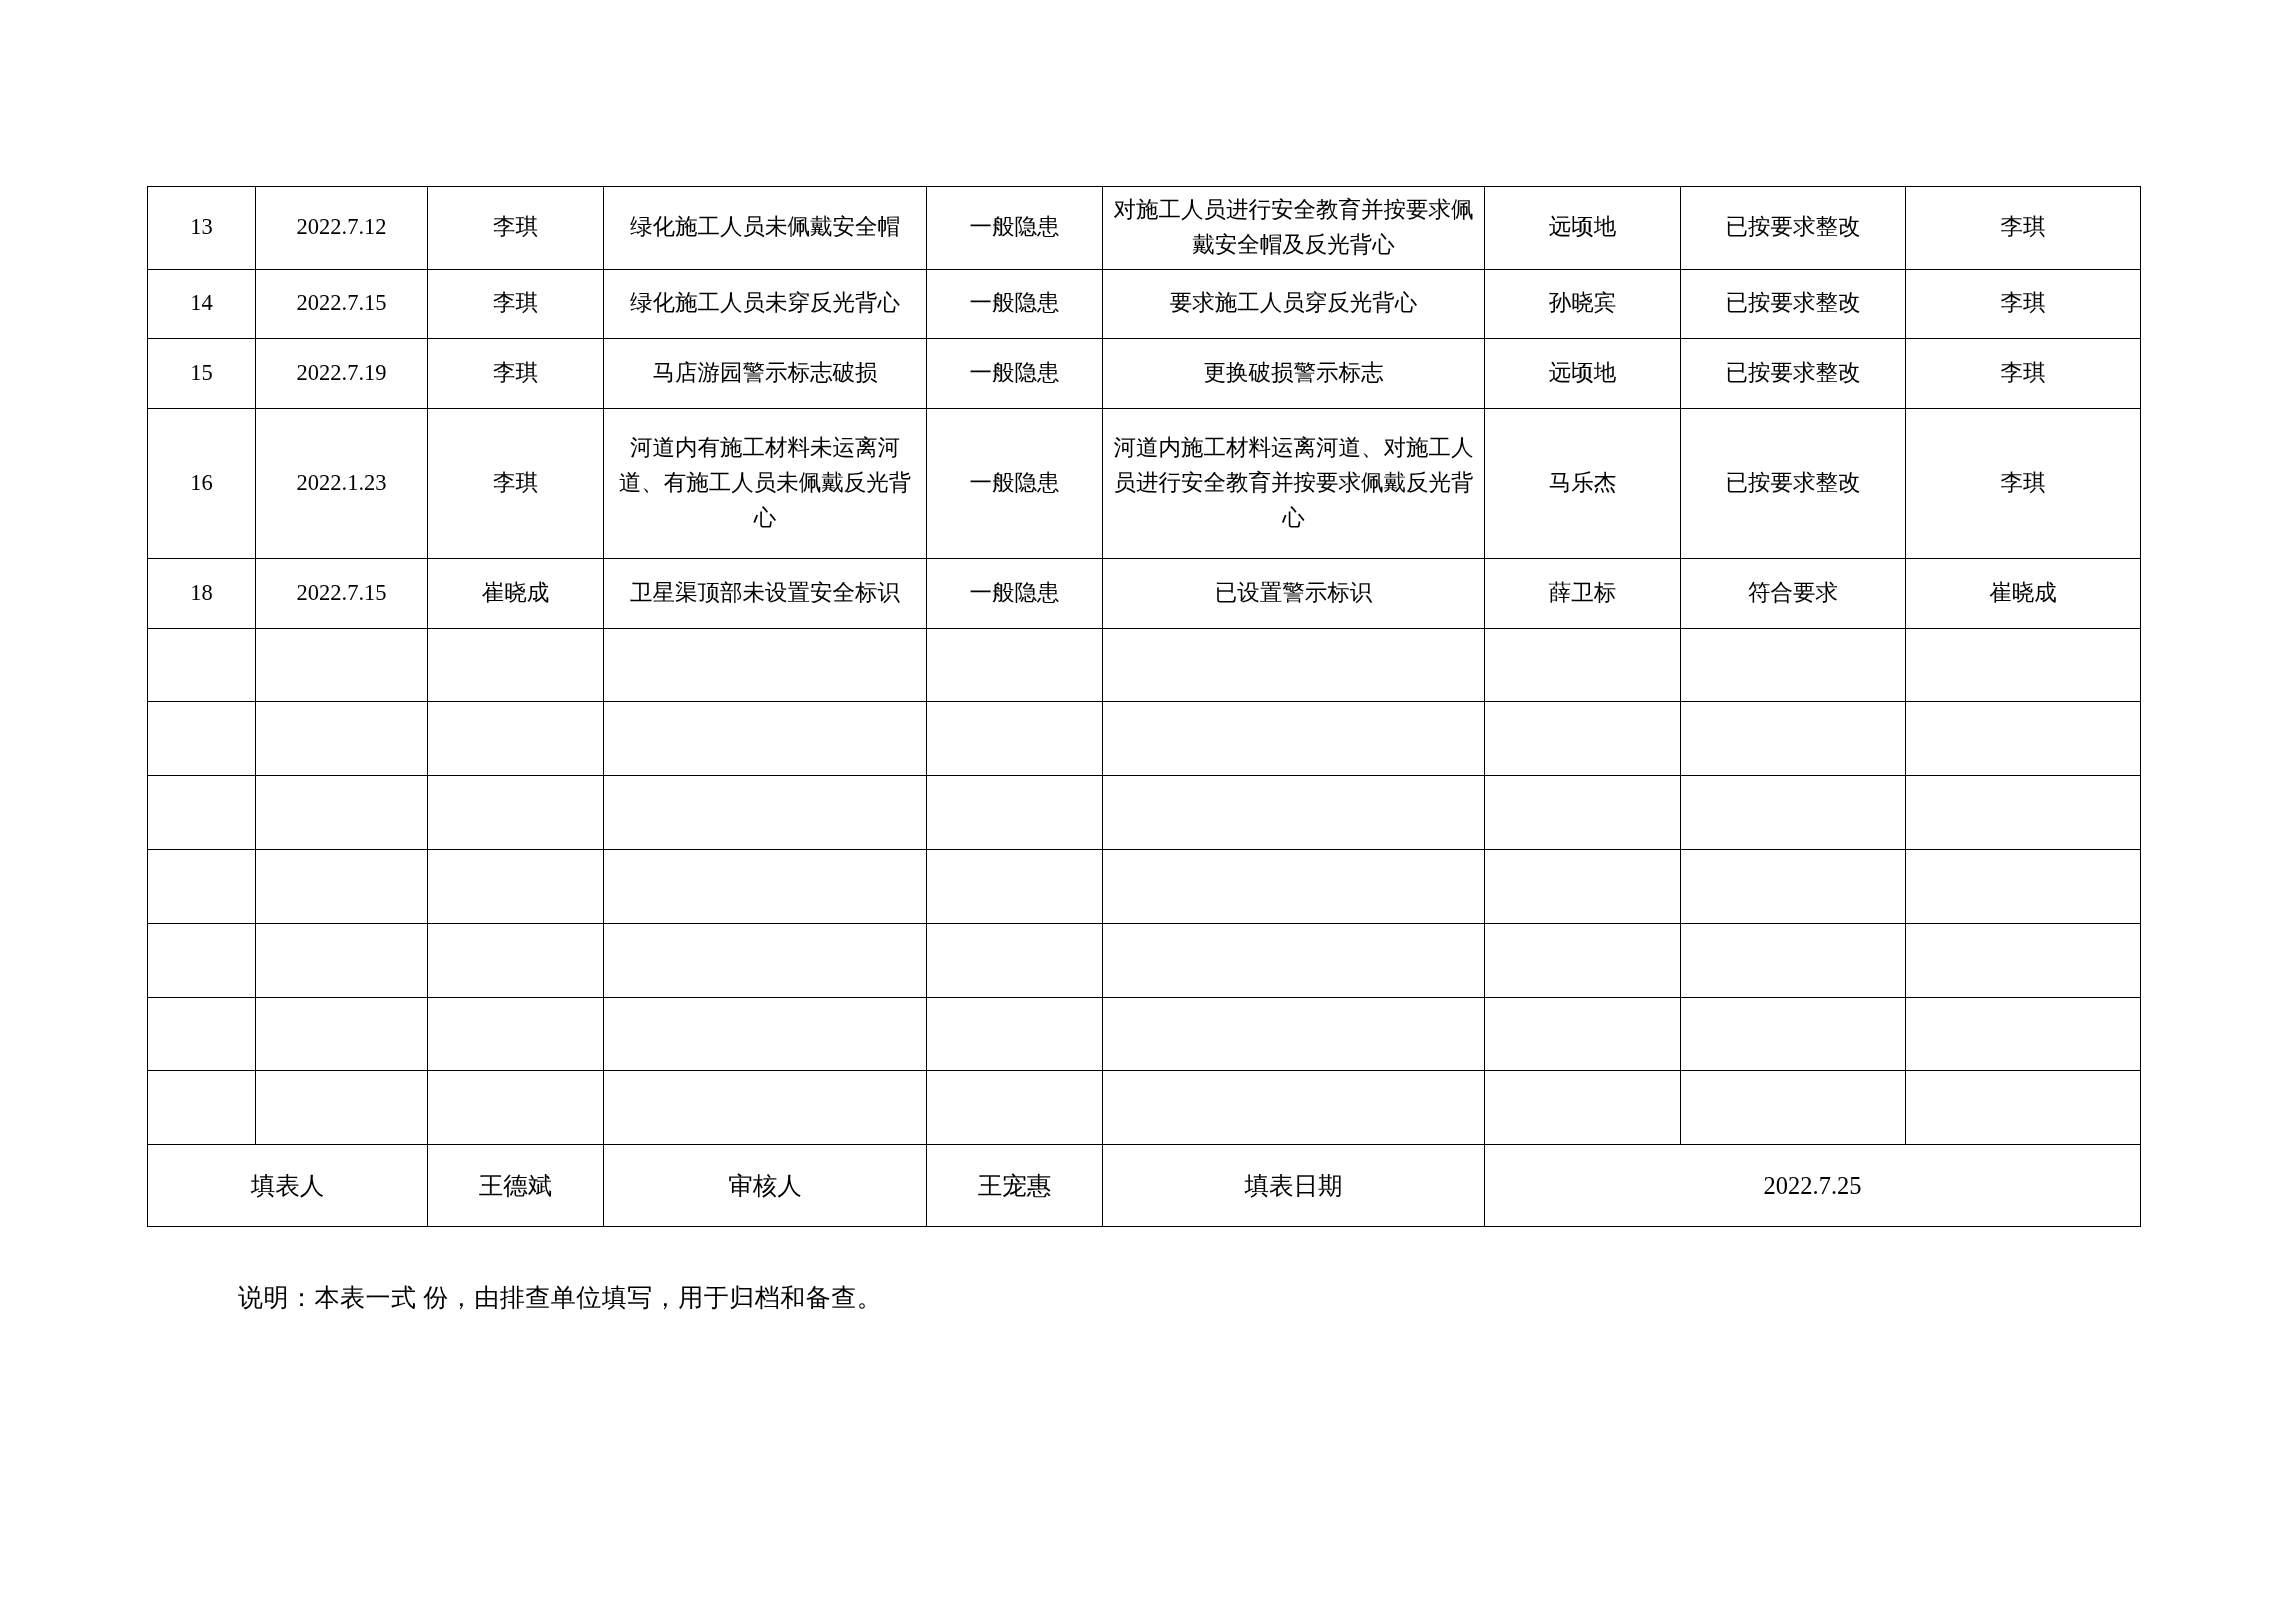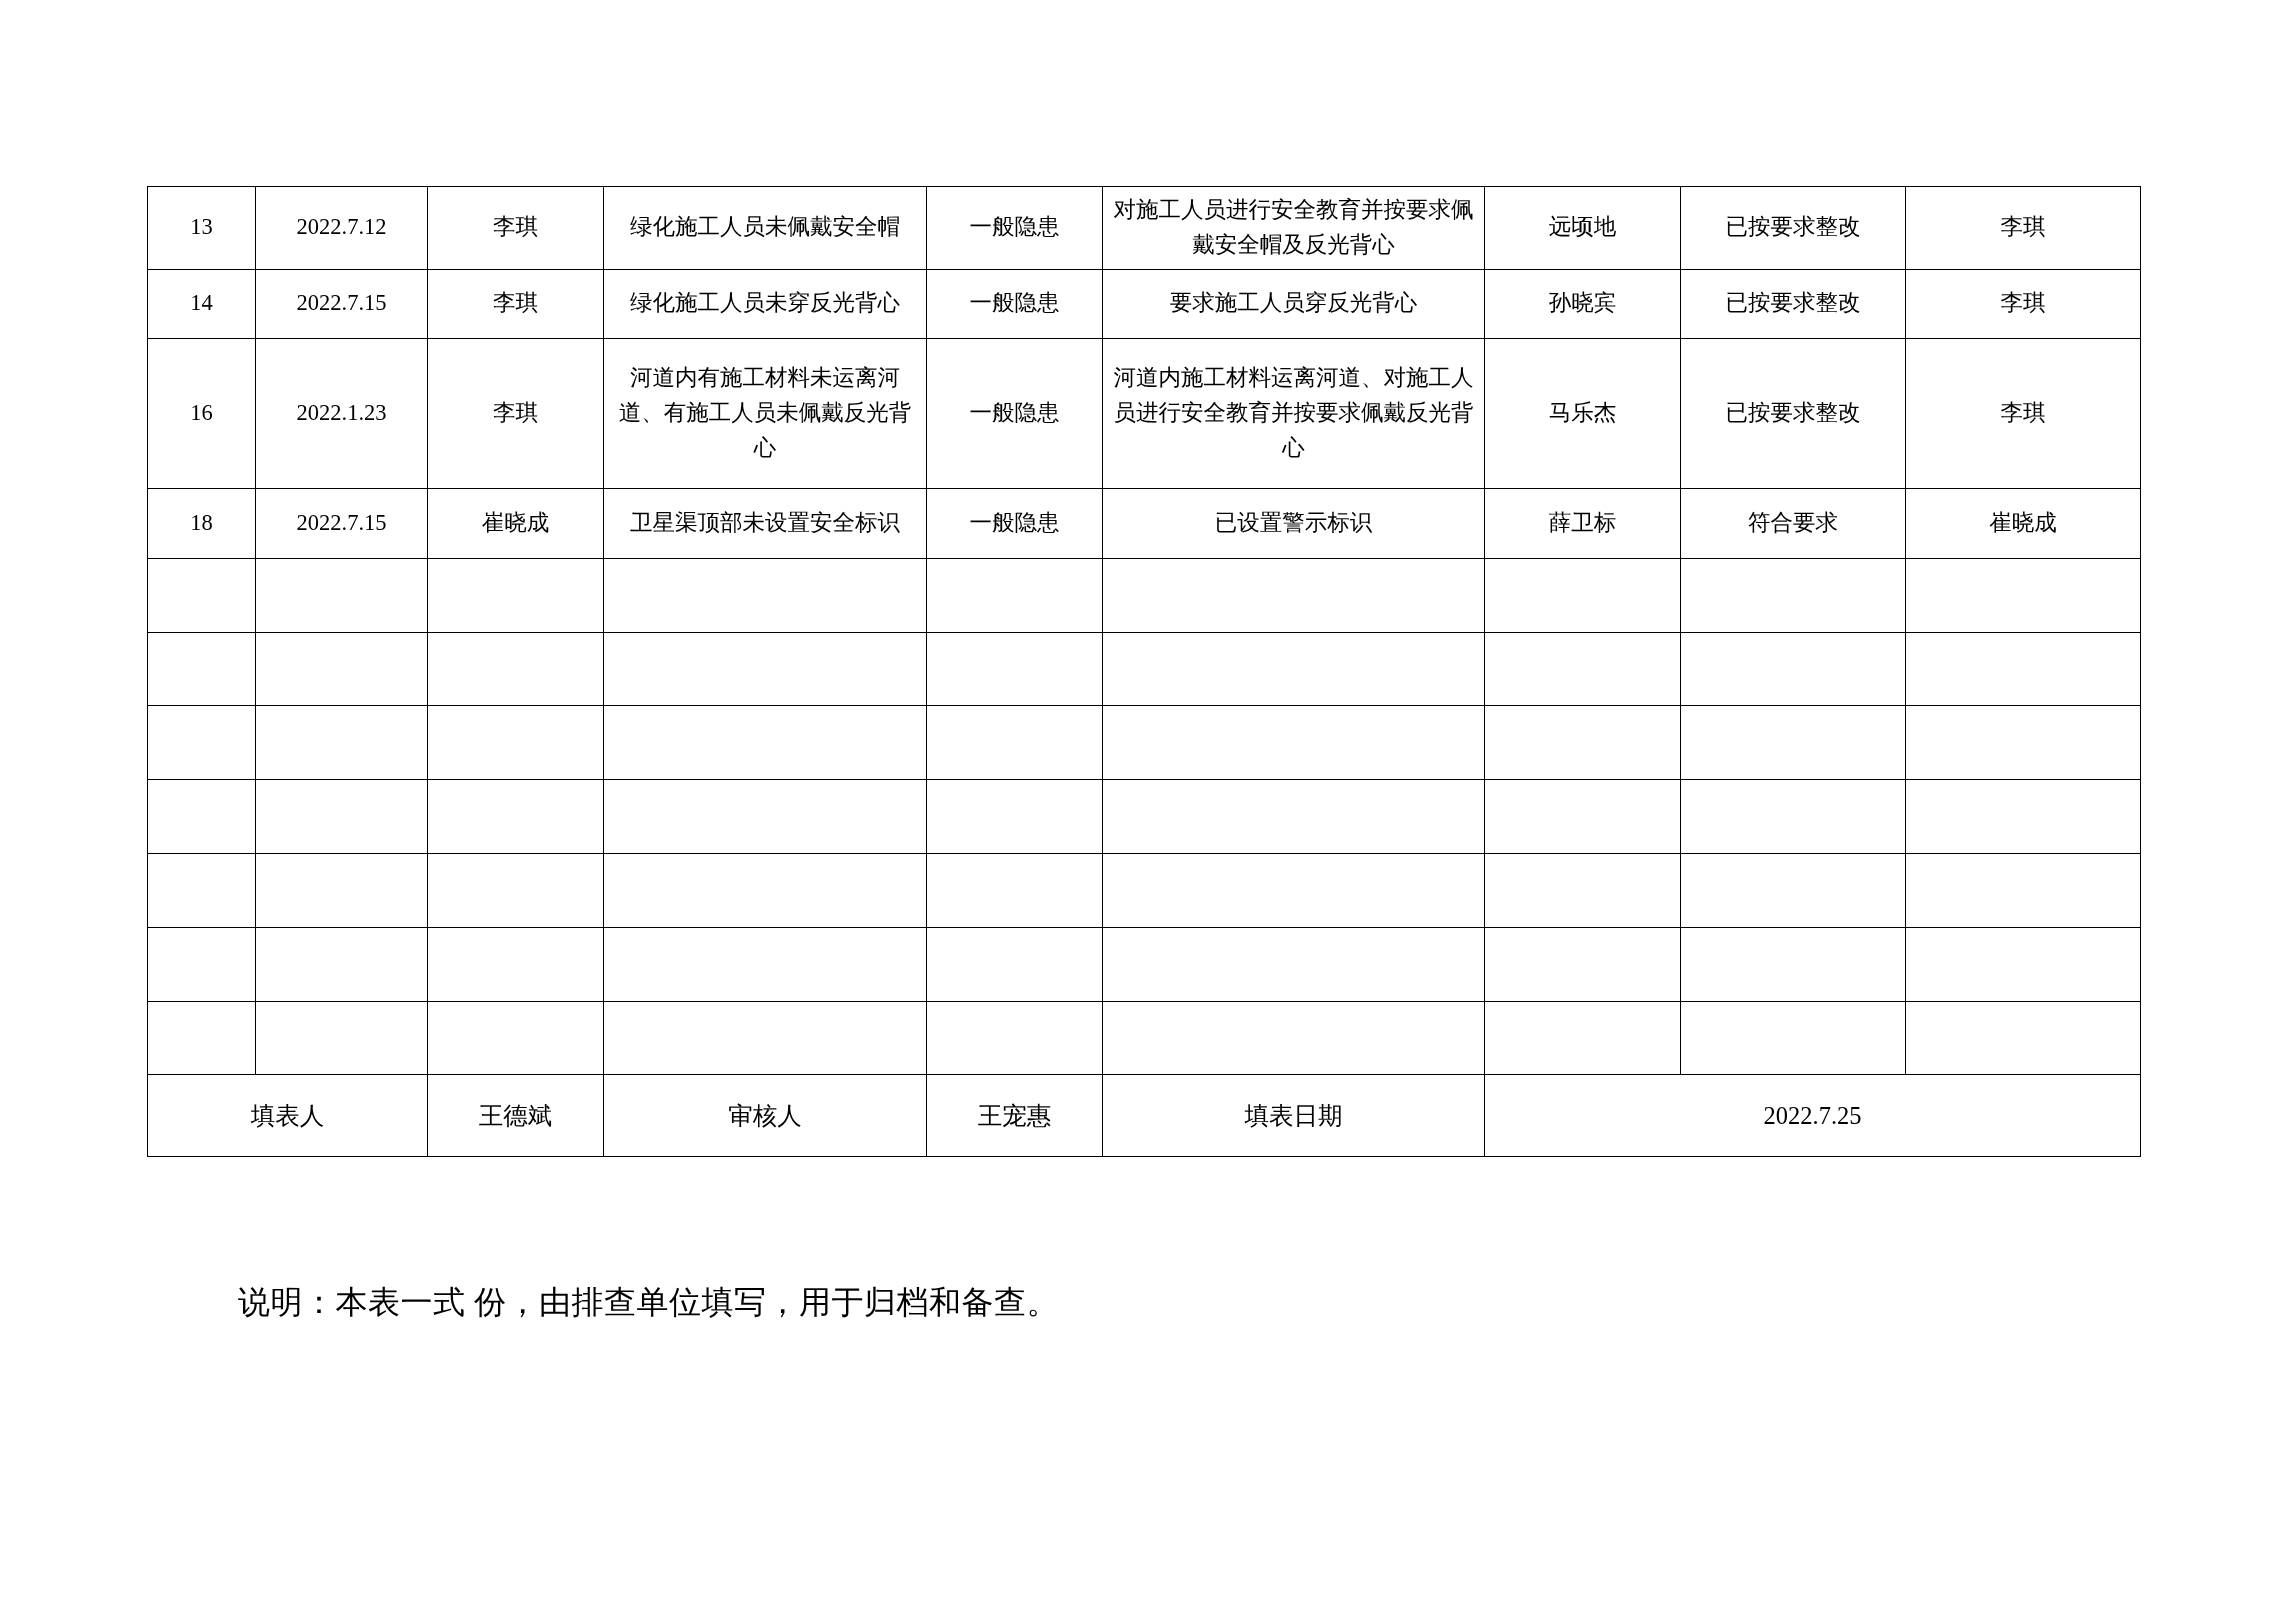--- a/index.html
+++ b/index.html
@@ -55,21 +55,21 @@
 
   tr.data-row td { height: 57px; }
   tr.tall-row td { height: 137px; font-family: Liberation Serif, serif; }
   tr.empty-row td { height: 61px; }
   tr.footer-row td { height: 69px; font-size: 24.5px; margin-top: 48px; }
 
   .note {
     position: absolute;
     left: 238px;
     top: 1281px;
-    font-size: 32px;
+    font-size: 25px;
     letter-spacing: 0.5px;
     white-space: nowrap;
   }
 </style>
 </head>
 <body>
 
 <div class="page">
 
   <div class="table-wrap">
@@ -104,20 +104,31 @@
           <td>2022.7.15</td>
           <td>李琪</td>
           <td>绿化施工人员未穿反光背心</td>
           <td>一般隐患</td>
           <td>要求施工人员穿反光背心</td>
           <td>孙晓宾</td>
           <td>已按要求整改</td>
           <td>李琪</td>
         </tr>
 
+        <tr class="data-row">
+          <td>15</td>
+          <td>2022.7.19</td>
+          <td>李琪</td>
+          <td>马店游园警示标志破损</td>
+          <td>一般隐患</td>
+          <td>更换破损警示标志</td>
+          <td>远顷地</td>
+          <td>已按要求整改</td>
+          <td>李琪</td>
+        </tr>
 
         <tr class="tall-row">
           <td>16</td>
           <td>2022.1.23</td>
           <td>李琪</td>
           <td>河道内有施工材料未运离河道、有施工人员未佩戴反光背心</td>
           <td>一般隐患</td>
           <td>河道内施工材料运离河道、对施工人员进行安全教育并按要求佩戴反光背心</td>
           <td>马乐杰</td>
           <td>已按要求整改</td>

